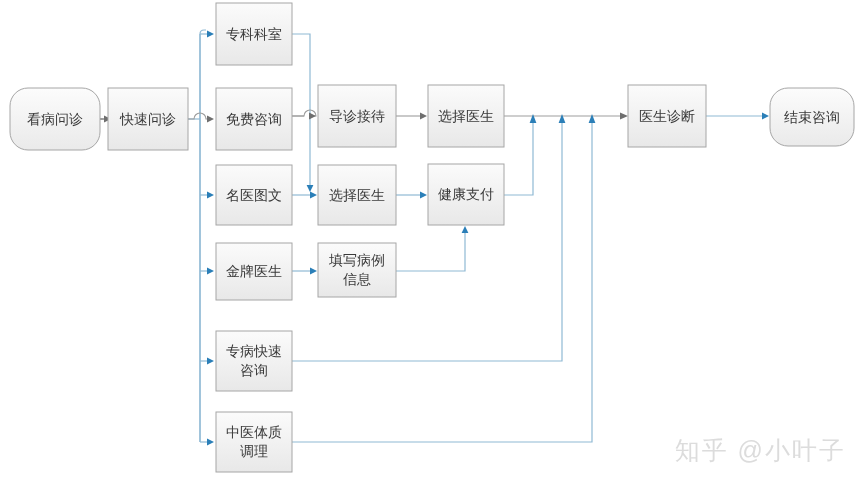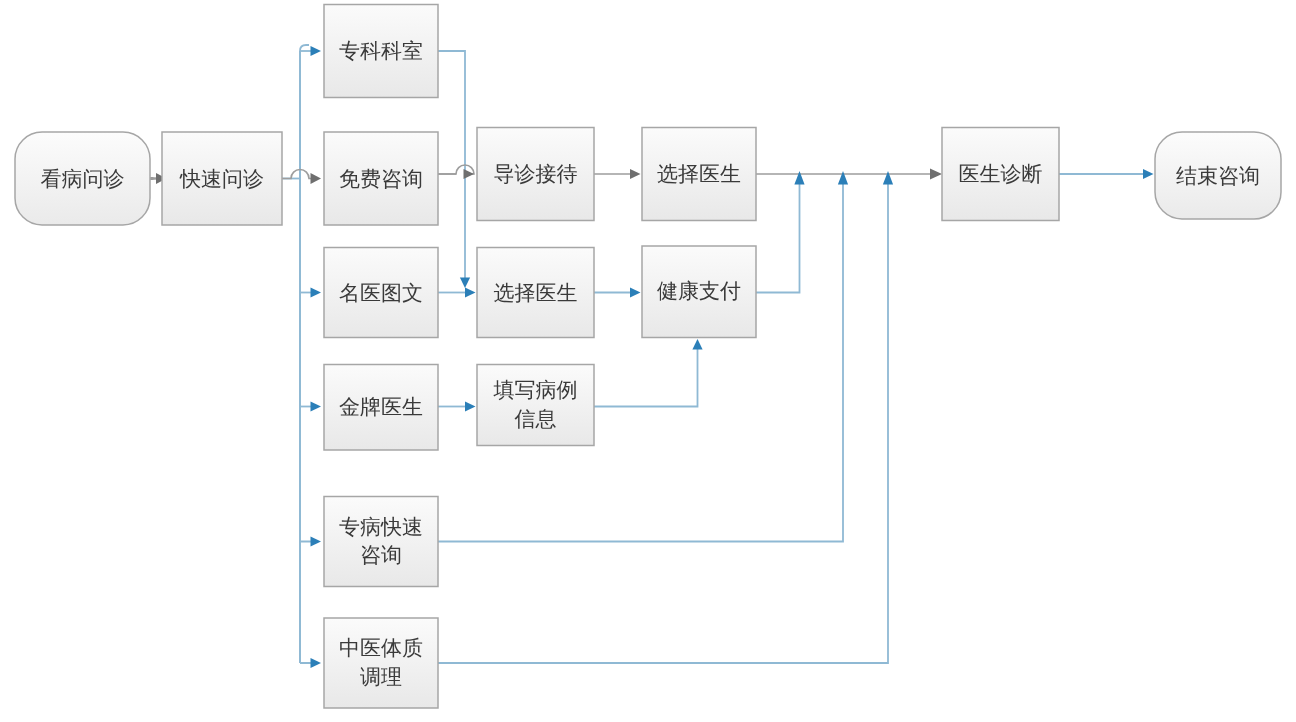--- a/index.html
+++ b/index.html
@@ -287,13 +287,14 @@
         <text class="node-label" x="667" y="117">医生诊断</text>
       </g>
 
       <g>
         <rect class="node-round" x="770" y="88" width="84" height="58" rx="18" ry="18" fill="url(#roundGrad)"></rect>
         <text class="node-label" x="812" y="118">结束咨询</text>
       </g>
     </g>
   </svg>
 
+  <div class="watermark">知乎 @小叶子</div>
 </div>
 
 </body></html>

